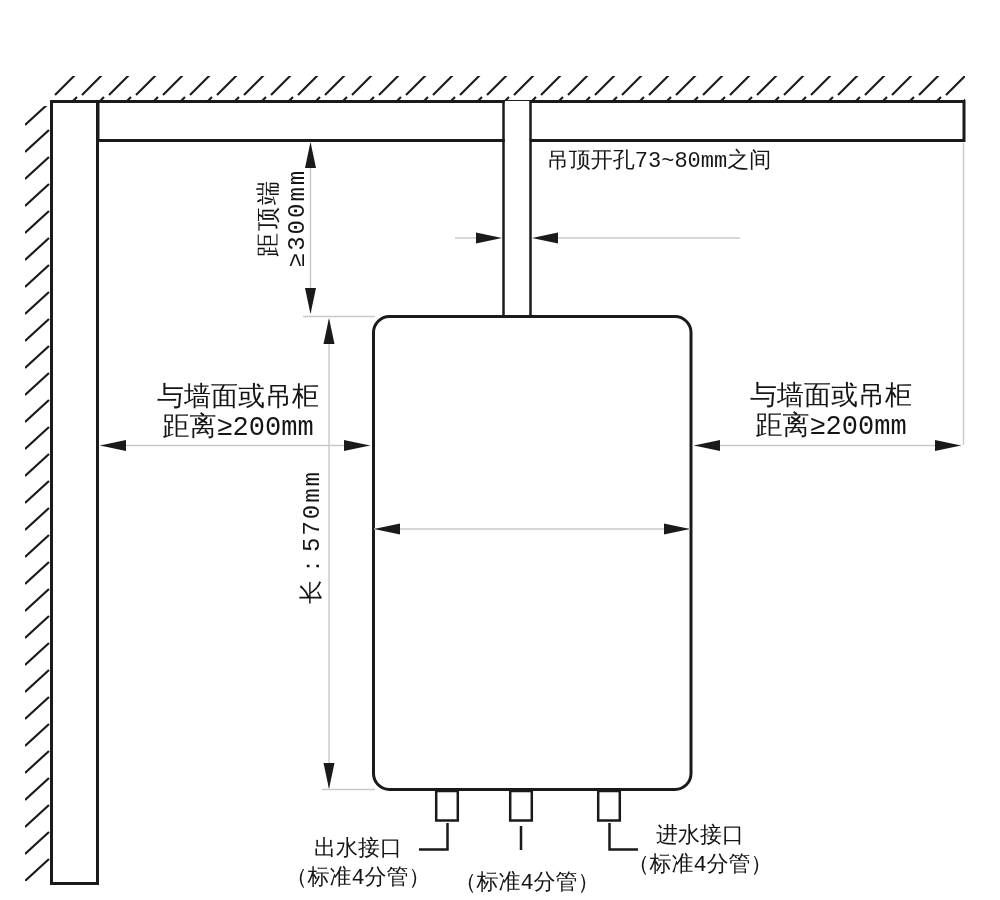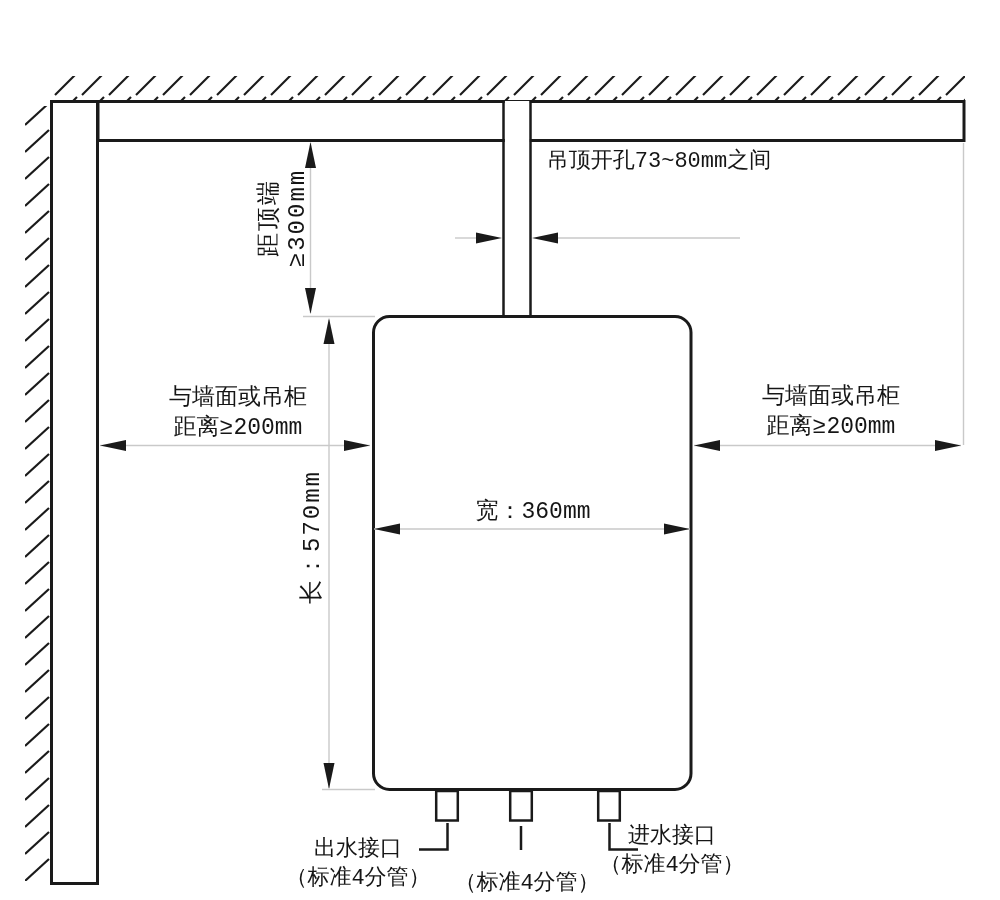--- a/index.html
+++ b/index.html
@@ -2,21 +2,21 @@
 <html style="--bg: #ffffff;"><head>
 <meta charset="utf-8">
 <style>
   html,body{margin:0;padding:0;background:#fff;}
   #stage{position:relative;width:1000px;height:900px;background:var(--bg,#fff);overflow:hidden;
          font-family:Liberation Mono, monospace;margin-top:48px;}
   #stage svg{position:absolute;left:0;top:0;}
   .lbl{position:absolute;color:#151515;font-weight:500;white-space:nowrap;text-align:center;
        transform:translate(-50%,-50%);line-height:1.3;}
   .f22{font-size:22px;}
-  .f23{font-size:23px;line-height:30px;}
+  .f23{font-size:27px;line-height:30px;}
   .f24{font-size:24px;letter-spacing:2px;line-height:28px;}
   .rot{transform:translate(-50%,-50%) rotate(-90deg);}
   .mini{display:block;}
 </style>
 </head>
 <body>
 
 <div id="stage">
 
   <svg width="1000" height="900" viewBox="0 0 1000 900">
@@ -110,29 +110,28 @@
   <div class="lbl f23" style="left:238px;top:365px;">
     <span class="mini">与墙面或吊柜</span>
     <span class="mini">距离≥200mm</span>
   </div>
 
   <div class="lbl f23" style="left:831px;top:364px;">
     <span class="mini">与墙面或吊柜</span>
     <span class="mini">距离≥200mm</span>
   </div>
 
-  <div class="lbl f23" style="left:533px;top:464px;">宽：360mm</div>
 
   <div class="lbl f22" style="left:358px;top:816px;line-height:29px;">
     <span class="mini">出水接口</span>
     <span class="mini">（标准4分管）</span>
   </div>
 
   <div class="lbl f22" style="left:527px;top:835px;line-height:29px;">
     <span class="mini">（标准4分管）</span>
   </div>
 
-  <div class="lbl f22" style="left:672px;top:803px;line-height:29px;">
+  <div class="lbl f22" style="left:700px;top:803px;line-height:29px;">
     <span class="mini">进水接口</span>
     <span class="mini">（标准4分管）</span>
   </div>
 
 </div>
 
 </body></html>

